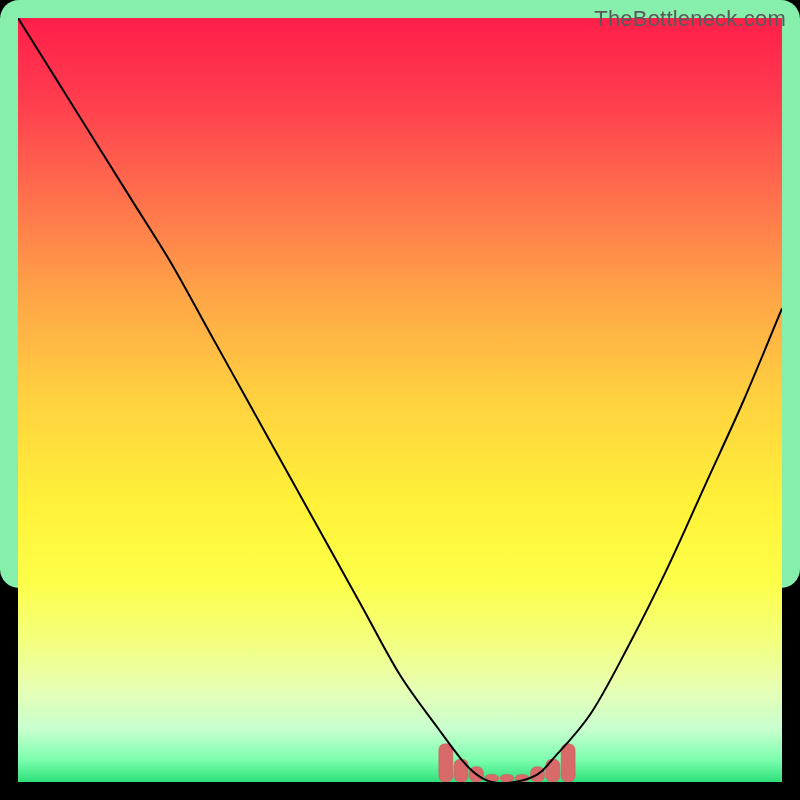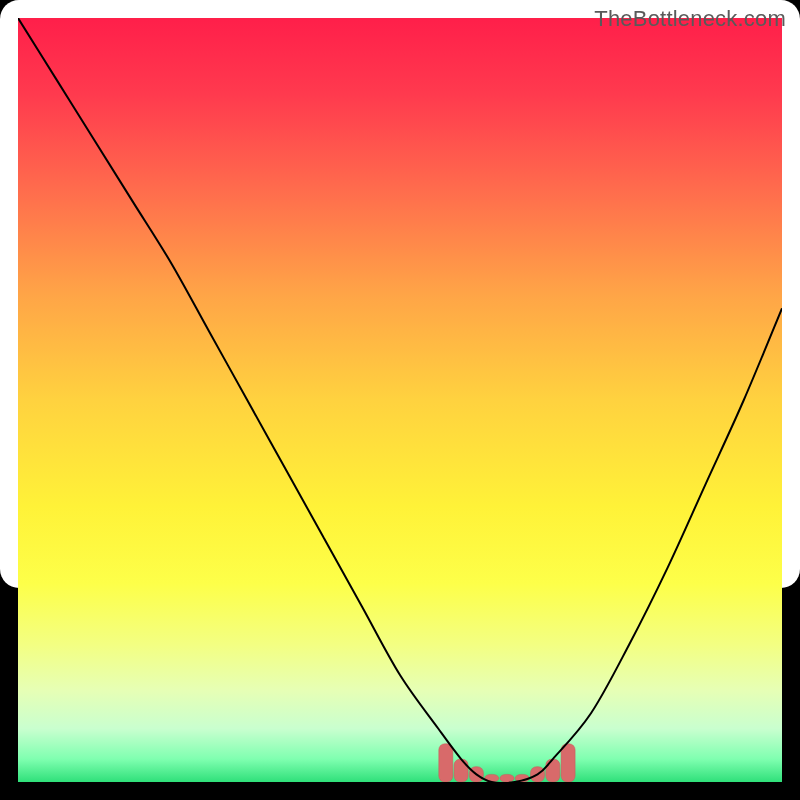--- a/index.html
+++ b/index.html
@@ -8,21 +8,21 @@
     width: 800px;
     height: 800px;
     background: #000;
     overflow: hidden;
     font-family: Arial, Helvetica, sans-serif;
   }
   .stage {
     position: relative;
     width: 800px;
     height: 588px;
-    background: #ffffff;
+    background: #86efac;
     border-radius: 19px;
   }
   .plot-area {
     position: absolute;
     left: 18px;
     top: 18px;
     width: 764px;
     height: 764px;
     overflow: hidden;
   }

